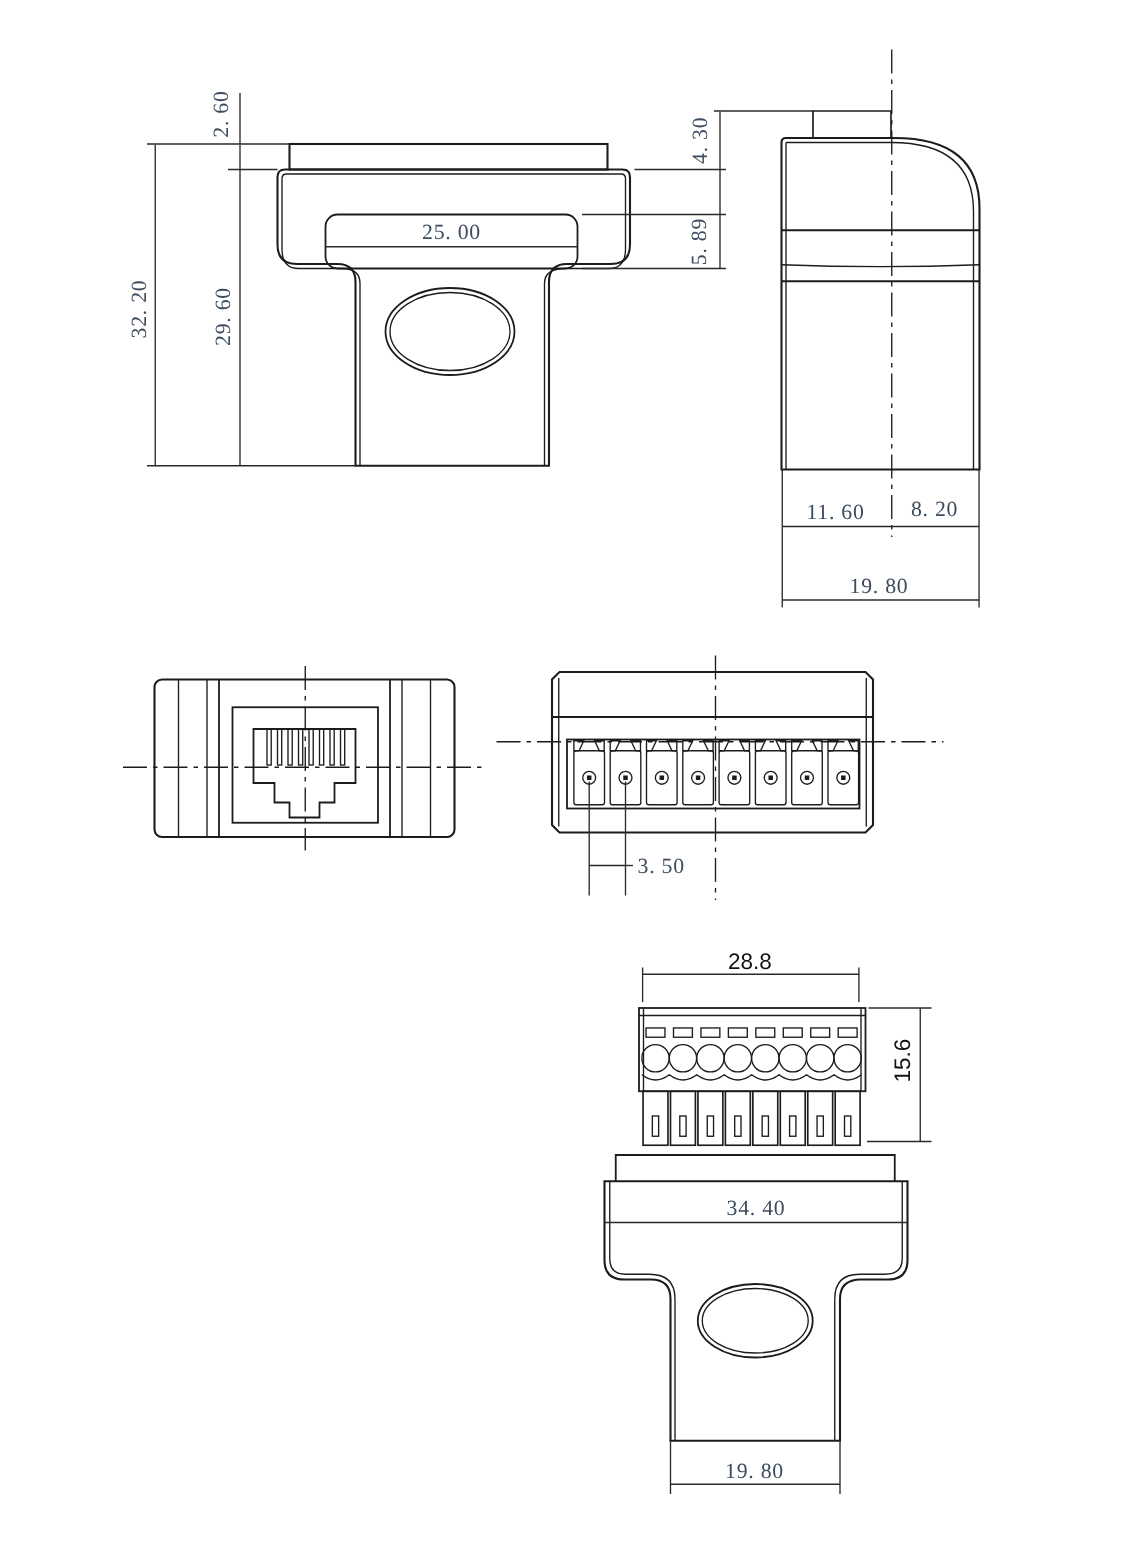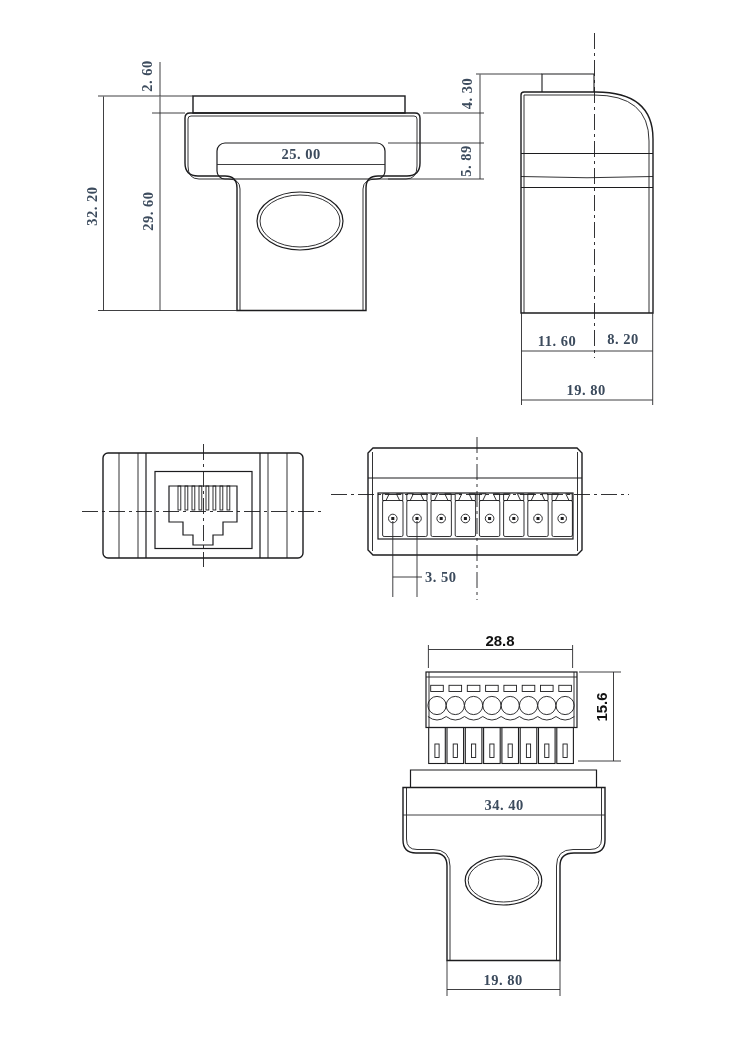--- a/index.html
+++ b/index.html
@@ -1,19 +1,18 @@
 <!DOCTYPE html>
 <html><head>
 <meta charset="utf-8">
 <style>
   html,body{margin:0;padding:0;background:#f4f4f4;}
   .sheet{
     width:750px;height:1041px;background:#ffffff;position:relative;margin:0 auto;
     font-family:"Liberation Serif", serif;
-    font-weight:bold;
   }
   svg{display:block;}
   text.dim-serif{
     font-family:"Liberation Serif","DejaVu Serif",serif;
     font-size:14.5px;
     letter-spacing:0.5px;
     fill:#3c4b5d;
   }
   text.dim-sans{
     font-family:"Liberation Sans","DejaVu Sans",sans-serif;

